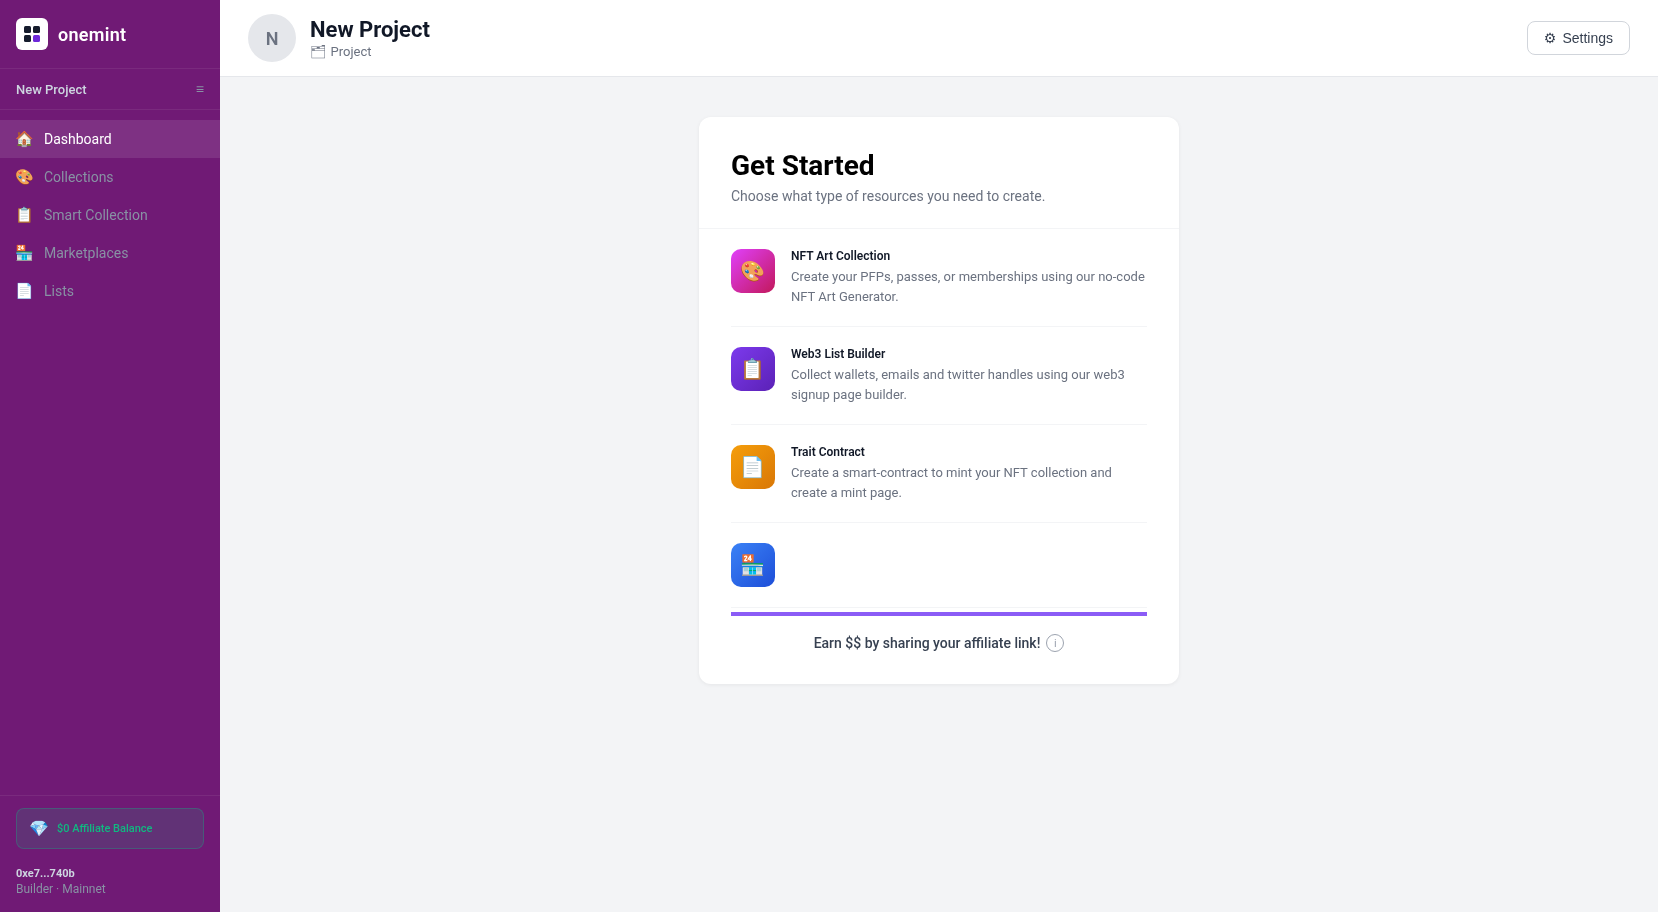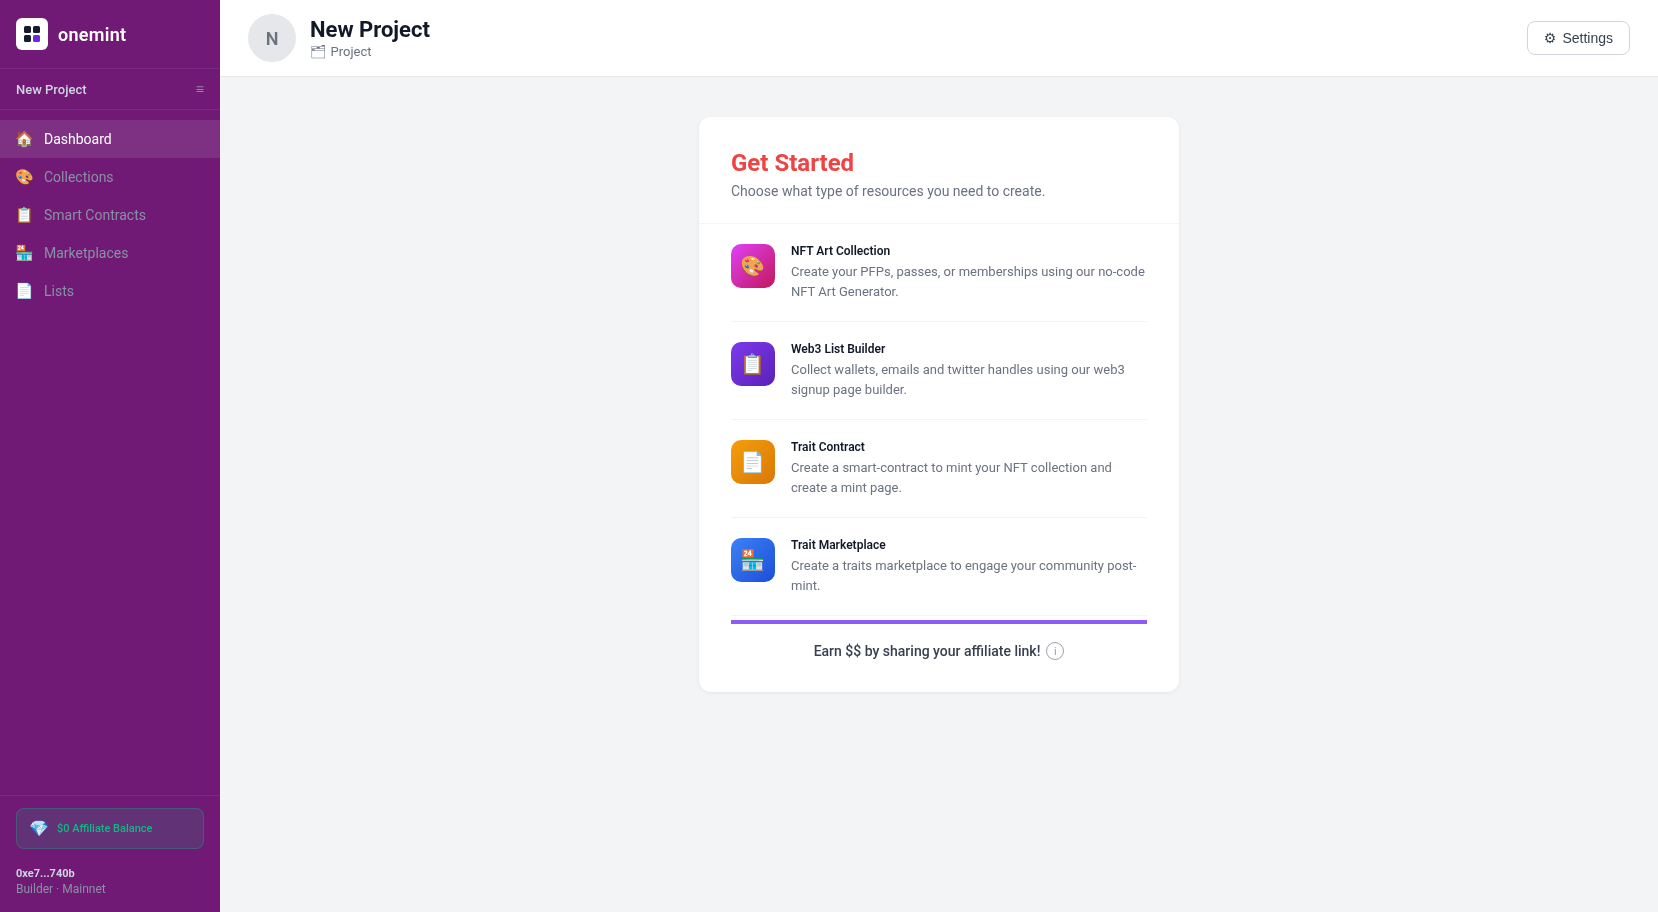--- a/index.html
+++ b/index.html
@@ -218,23 +218,23 @@
     .get-started-card {
       background: #fff;
       border-radius: 12px;
       padding: 32px;
       width: 100%;
       max-width: 480px;
       box-shadow: 0 1px 4px rgba(0,0,0,0.06);
     }
 
     .card-title {
-      font-size: 24px;
+      font-size: 28px;
       font-weight: 700;
-      color: #ef4444;
+      color: #000000;
       margin-bottom: 6px;
     }
 
     .card-subtitle {
       font-size: 14px;
       color: #6b7280;
       margin-bottom: 24px;
     }
 
     .divider {
@@ -341,21 +341,21 @@
     <div class="nav-item active">
       <span class="nav-item-icon">🏠</span>
       <span>Dashboard</span>
     </div>
     <div class="nav-item">
       <span class="nav-item-icon">🎨</span>
       <span>Collections</span>
     </div>
     <div class="nav-item">
       <span class="nav-item-icon">📋</span>
-      <span>Smart Contracts</span>
+      <span>Smart Collection</span>
     </div>
     <div class="nav-item">
       <span class="nav-item-icon">🏪</span>
       <span>Marketplaces</span>
     </div>
     <div class="nav-item">
       <span class="nav-item-icon">📄</span>
       <span>Lists</span>
     </div>
   </nav>
@@ -417,24 +417,20 @@
       <div class="resource-item">
         <div class="resource-icon icon-yellow">📄</div>
         <div class="resource-content">
           <div class="resource-title">Trait Contract</div>
           <div class="resource-desc">Create a smart-contract to mint your NFT collection and create a mint page.</div>
         </div>
       </div>
 
       <div class="resource-item">
         <div class="resource-icon icon-blue">🏪</div>
-        <div class="resource-content">
-          <div class="resource-title">Trait Marketplace</div>
-          <div class="resource-desc">Create a traits marketplace to engage your community post-mint.</div>
-        </div>
       </div>
 
       <div class="affiliate-footer">
         <span class="affiliate-footer-text">Earn $$ by sharing your affiliate link!</span>
         <div class="info-icon">i</div>
       </div>
     </div>
   </div>
 </div>
 

